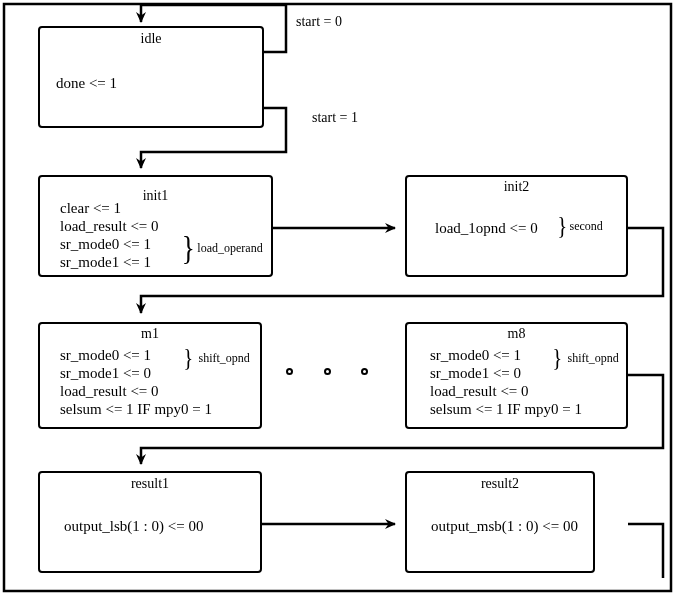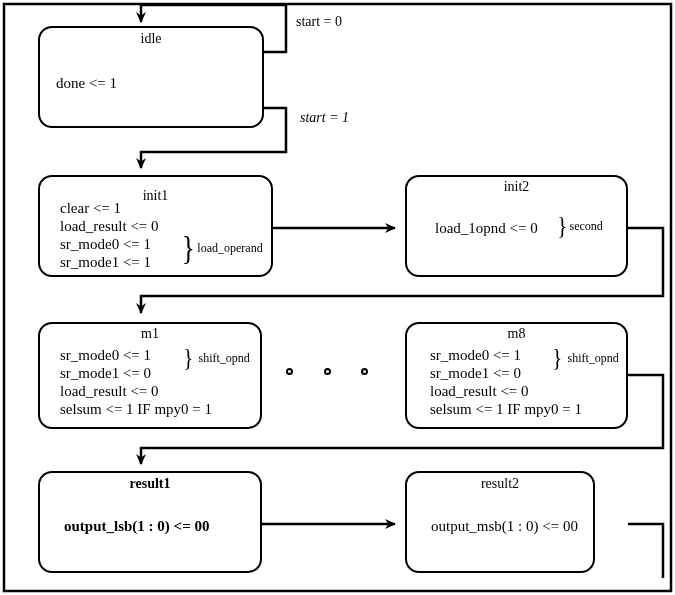--- a/index.html
+++ b/index.html
@@ -18,21 +18,21 @@
   #svg-layer {
     position: absolute;
     left: 0; top: 0;
     width: 675px;
     height: 595px;
   }
   .state-box {
     position: absolute;
     box-sizing: border-box;
     border: 2px solid #000000;
-    border-radius: 14px;
+    border-radius: 4px;
     background: transparent;
     z-index: 5;
   }
   .state-title {
     position: absolute;
     left: 0;
     right: 0;
     text-align: center;
     font-size: 14px;
     color: #000000;
@@ -181,30 +181,30 @@
       <div class="act-line">sr_mode1 &lt;= 0</div>
       <div class="act-line">load_result &lt;= 0</div>
       <div class="act-line">selsum &lt;= 1 IF mpy0 = 1</div>
     </div>
   </div>
   <div class="brace-group" style="left:551px; top:345px;">
     <span class="brace-glyph">}</span>
     <span class="brace-label" style="margin-left:4px;">shift_opnd</span>
   </div>
 
-  <div class="state-box" style="left:38px; top:471px; width:224px; height:102px;font-weight:bold;">
+  <div class="state-box" style="left:38px; top:471px; width:224px; height:102px;">
     <div class="state-title" style="top:4px;">result1</div>
     <div class="state-body" style="left:24px; top:44px;">
       <div class="act-line">output_lsb(1 : 0) &lt;= 00</div>
     </div>
   </div>
 
   <div class="state-box" style="left:405px; top:471px; width:190px; height:102px;">
     <div class="state-title" style="top:4px;">result2</div>
     <div class="state-body" style="left:24px; top:44px;">
       <div class="act-line">output_msb(1 : 0) &lt;= 00</div>
     </div>
   </div>
 
   <div class="edge-label" style="left:296px; top:14px;">start = 0</div>
-  <div class="edge-label" style="left:300px; top:110px;font-style:italic;">start = 1</div>
+  <div class="edge-label" style="left:312px; top:110px;">start = 1</div>
 
 </div>
 
 </body></html>

